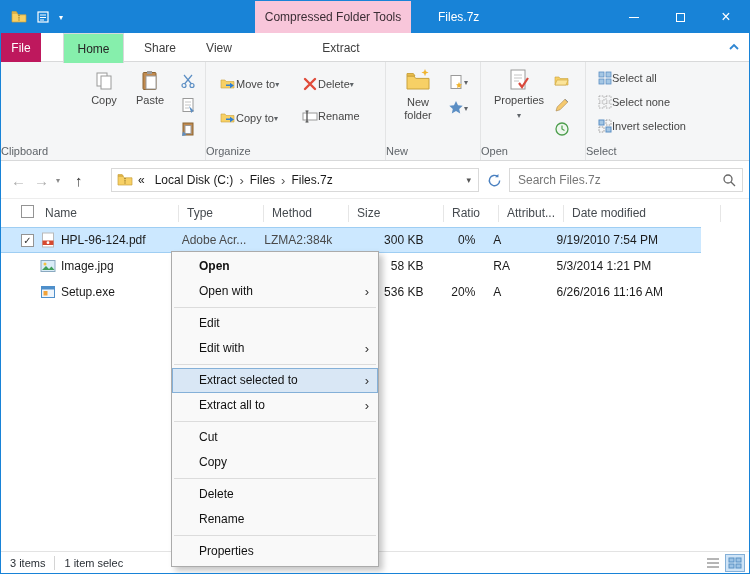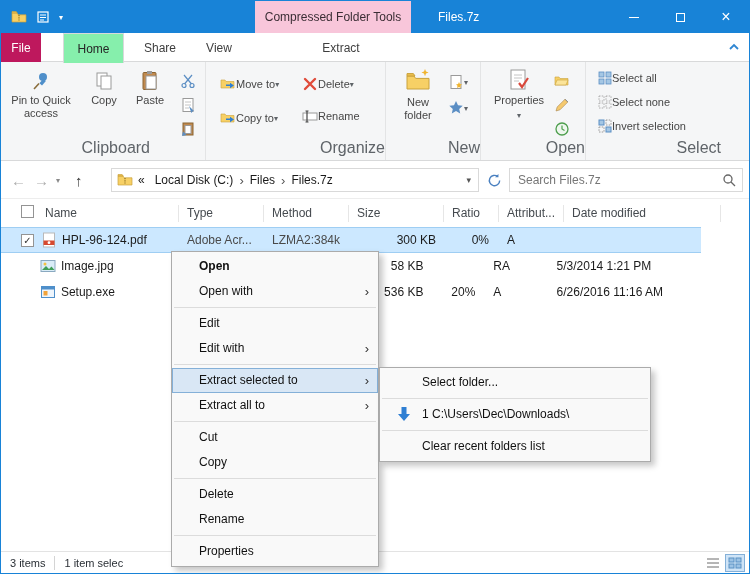--- a/index.html
+++ b/index.html
@@ -22,21 +22,21 @@
 .tab{position:absolute;top:0;height:29px;display:flex;align-items:center;justify-content:center;color:#3e3e3e}
 .tab-file{left:0;width:40px;background:#be185d;color:#fff}
 .tab-home{left:62px;width:61px;height:30px;background:#86efac;border:1px solid #d8d9da;border-bottom:0;color:#262626;z-index:3}
 .tab-share{left:128px;width:62px}
 .tab-view{left:190px;width:56px}
 .tab-extract{left:307px;width:66px}
 .ribtools{position:absolute;right:8px;top:7px;display:flex;align-items:center}
 
 .ribbon{position:absolute;top:61px;left:0;right:0;height:99px;background:#f5f6f7;border-bottom:1px solid #d8d9da;z-index:1}
 .rgroup{position:absolute;top:0;height:98px;border-right:1px solid #e3e4e5}
-.glabel{position:absolute;bottom:3px;left:0;right:0;text-align:right;font-size:16px;color:#5f6469}
+.glabel{position:absolute;bottom:3px;left:0;right:0;text-align:left;font-size:11px;color:#5f6469}
 .bigbtn{position:absolute;display:flex;flex-direction:column;align-items:center;gap:2px;font-size:11px;color:#464646;text-align:center;line-height:13px}
 .smallbtn{position:absolute;display:flex;align-items:center;font-size:11px;color:#464646;white-space:nowrap}
 .iconbtn{position:absolute;width:22px;height:22px;display:flex;align-items:center;justify-content:center}
 .caret{font-size:8px;color:#5f6469}
 .g-clip{left:0;width:205px}.g-org{left:205px;width:180px}.g-new{left:385px;width:95px}.g-open{left:480px;width:105px}.g-sel{left:585px;width:165px;border-right:0}
 .g-clip .glabel{right:55px}
 .g-sel .glabel{right:30px}
 
 .addrrow{position:absolute;top:161px;left:0;right:0;height:37px;background:#fff;border-bottom:1px solid #ededed}
 .navbtn{position:absolute;top:0;height:36px;display:flex;align-items:center;font-size:15px}
@@ -124,31 +124,20 @@
     <div class="ribtools">
         <svg width="14" height="14" viewBox="0 0 14 14">
           <path d="M3 9l4-4 4 4" fill="none" stroke="#2f86d2" stroke-width="1.8"></path>
         </svg>
       </div>
   </div>
 
   <div class="ribbon">
 
     <div class="rgroup g-clip">
-      <div class="bigbtn" style="left:2px;top:8px;width:76px">
-        <svg width="22" height="22" viewBox="0 0 22 22">
-            <circle cx="13" cy="7" r="4" fill="#4f8fca"></circle>
-            <rect x="11" y="9" width="3.4" height="6" fill="#4f8fca" transform="rotate(40 12.5 12)"></rect>
-            <line x1="9" y1="13.5" x2="4" y2="19" stroke="#8a6d3b" stroke-width="1.6"></line>
-          </svg>
-        <span>
-            <span style="display:block">Pin to Quick</span>
-            <span style="display:block">access</span>
-          </span>
-      </div>
       <div class="bigbtn" style="left:82px;top:8px;width:42px">
         <svg width="22" height="22" viewBox="0 0 22 22">
             <rect x="4" y="3" width="10" height="13" fill="#fff" stroke="#9a9a9a"></rect>
             <rect x="8" y="6" width="10" height="13" fill="#fff" stroke="#9a9a9a"></rect>
           </svg>
         <span>Copy</span>
       </div>
       <div class="bigbtn" style="left:126px;top:8px;width:46px">
         <svg width="22" height="22" viewBox="0 0 22 22">
             <rect x="4" y="2.5" width="13" height="17" rx="1" fill="#c28a4e" stroke="#8a6433"></rect>
@@ -373,20 +362,21 @@
             <rect x="2.5" y="8.5" width="11" height="4.5" fill="#d6492f"></rect>
             <circle cx="8" cy="10.7" r="1.4" fill="#fff"></circle>
           </svg>
         <span>HPL-96-124.pdf</span>
       </div>
       <div class="cell c2 dim">Adobe Acr...</div>
       <div class="cell c3 dim">LZMA2:384k</div>
       <div class="cell c4 ra8">300 KB</div>
       <div class="cell c5 ra10">0%</div>
       <div class="cell c6">A</div>
+      <div class="cell c7">9/19/2010 7:54 PM</div>
     </div>
 
     <div class="row">
       <div class="cell c0" style="padding-left:0"></div>
       <div class="cell c1 namecell" style="padding-left:4px">
         <svg width="16" height="16" viewBox="0 0 16 16">
             <rect x="1" y="2.5" width="14" height="11" fill="#d9ecf7" stroke="#8aa9c0"></rect>
             <circle cx="5" cy="6" r="1.5" fill="#f5c242"></circle>
             <path d="M2 12l4-4 3 3 2.5-2.5 3 3.5z" fill="#3f9e57"></path>
           </svg>
@@ -458,26 +448,14 @@
     <div class="msep"></div>
     <div class="mi">Cut</div>
     <div class="mi">Copy</div>
     <div class="msep"></div>
     <div class="mi">Delete</div>
     <div class="mi">Rename</div>
     <div class="msep"></div>
     <div class="mi">Properties</div>
   </div>
 
-  <div class="submenu">
-    <div class="mi2">Select folder...</div>
-    <div class="msep"></div>
-    <div class="mi2">
-      <span class="dlicon"><svg width="14" height="16" viewBox="0 0 14 16">
-            <path d="M4.5 1h5v7H13L7 15 1 8h3.5z" fill="#2f7fd3"></path>
-          </svg></span>
-      <span>1 C:\Users\Dec\Downloads\</span>
-    </div>
-    <div class="msep"></div>
-    <div class="mi2">Clear recent folders list</div>
-  </div>
 
 </div>
 
 </body></html>

